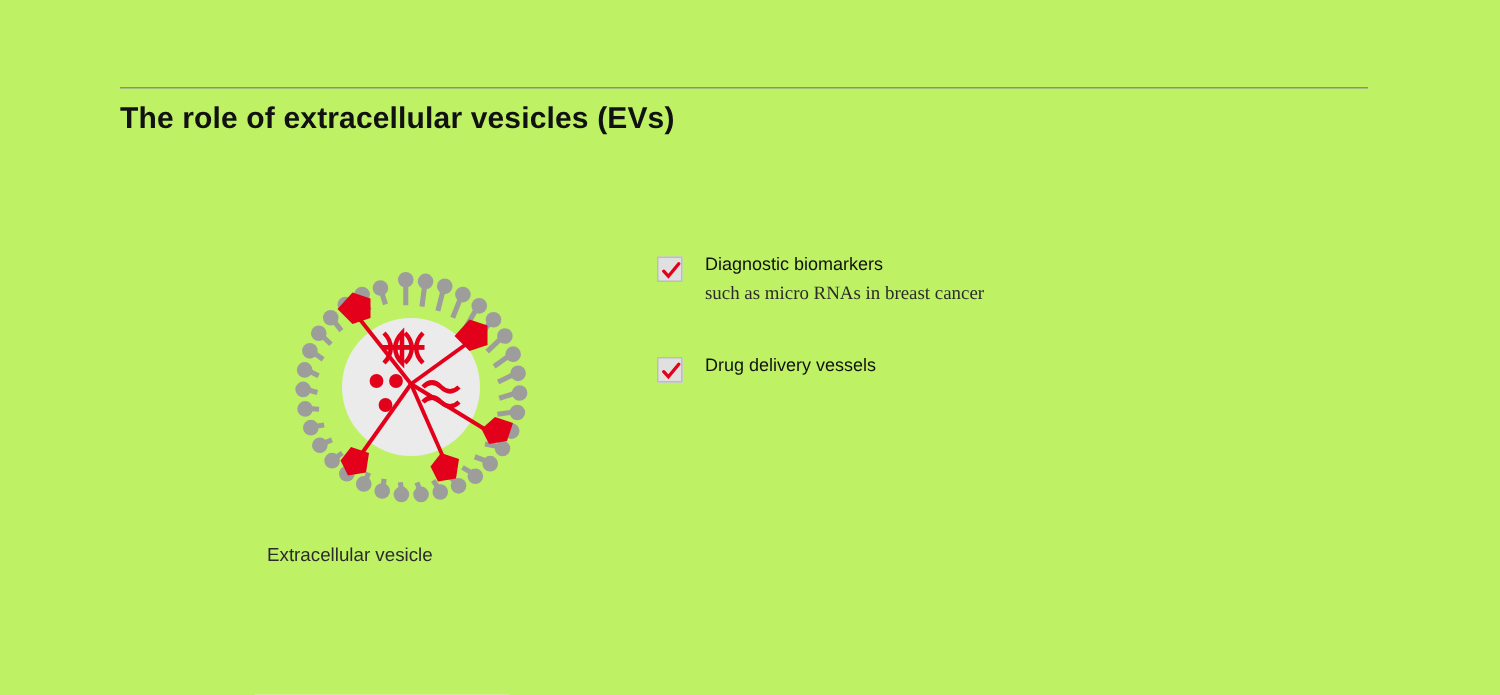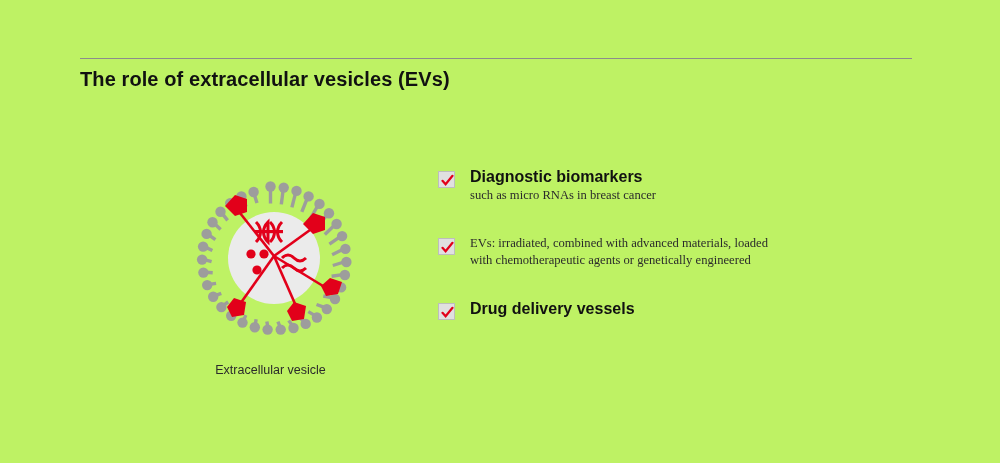--- a/index.html
+++ b/index.html
@@ -48,21 +48,20 @@
     top: 158px;
     width: 185px;
     height: 185px;
   }
   .illustration svg { display: block; }
   .caption {
     position: absolute;
     left: 178px;
     top: 363px;
     width: 185px;
-    text-align: center;
     font-size: 12.5px;
     color: #2b2b2b;
   }
 
   
   .items {
     position: absolute;
     left: 438px;
     top: 168px;
     width: 500px;
@@ -81,22 +80,22 @@
     background: #e0e0e0;
     border: 1px solid #bdbdbd;
     box-sizing: border-box;
   }
   .checkbox svg {
     position: absolute;
     left: 2px;
     top: 2px;
   }
   .item-title {
-    font-size: 16px;
-    font-weight: bold;
+    font-size: 12px;
+    font-weight: normal;
     color: #111;
     line-height: 17px;
     margin-bottom: 2px;
   }
   .item-desc {
     font-size: 12.6px;
     color: #2b2b2b;
     line-height: 17.5px;
     font-family: Liberation Serif, serif;
   }
@@ -237,24 +236,20 @@
         <span class="line">such as micro RNAs in breast cancer</span>
       </div>
     </div>
 
     <div class="item">
       <div class="checkbox">
         <svg width="13" height="13" viewBox="0 0 13 13">
           <path d="M1.5 6.8 L4.6 10.2 L11.5 1.8" fill="none" stroke="#e2001a" stroke-width="2.2" stroke-linecap="round"></path>
         </svg>
       </div>
-      <div class="item-desc">
-        <span class="line">EVs: irradiated, combined with advanced materials, loaded</span>
-        <span class="line">with chemotherapeutic agents or genetically engineered</span>
-      </div>
     </div>
 
     <div class="item">
       <div class="checkbox">
         <svg width="13" height="13" viewBox="0 0 13 13">
           <path d="M1.5 6.8 L4.6 10.2 L11.5 1.8" fill="none" stroke="#e2001a" stroke-width="2.2" stroke-linecap="round"></path>
         </svg>
       </div>
       <div class="item-title">Drug delivery vessels</div>
     </div>

